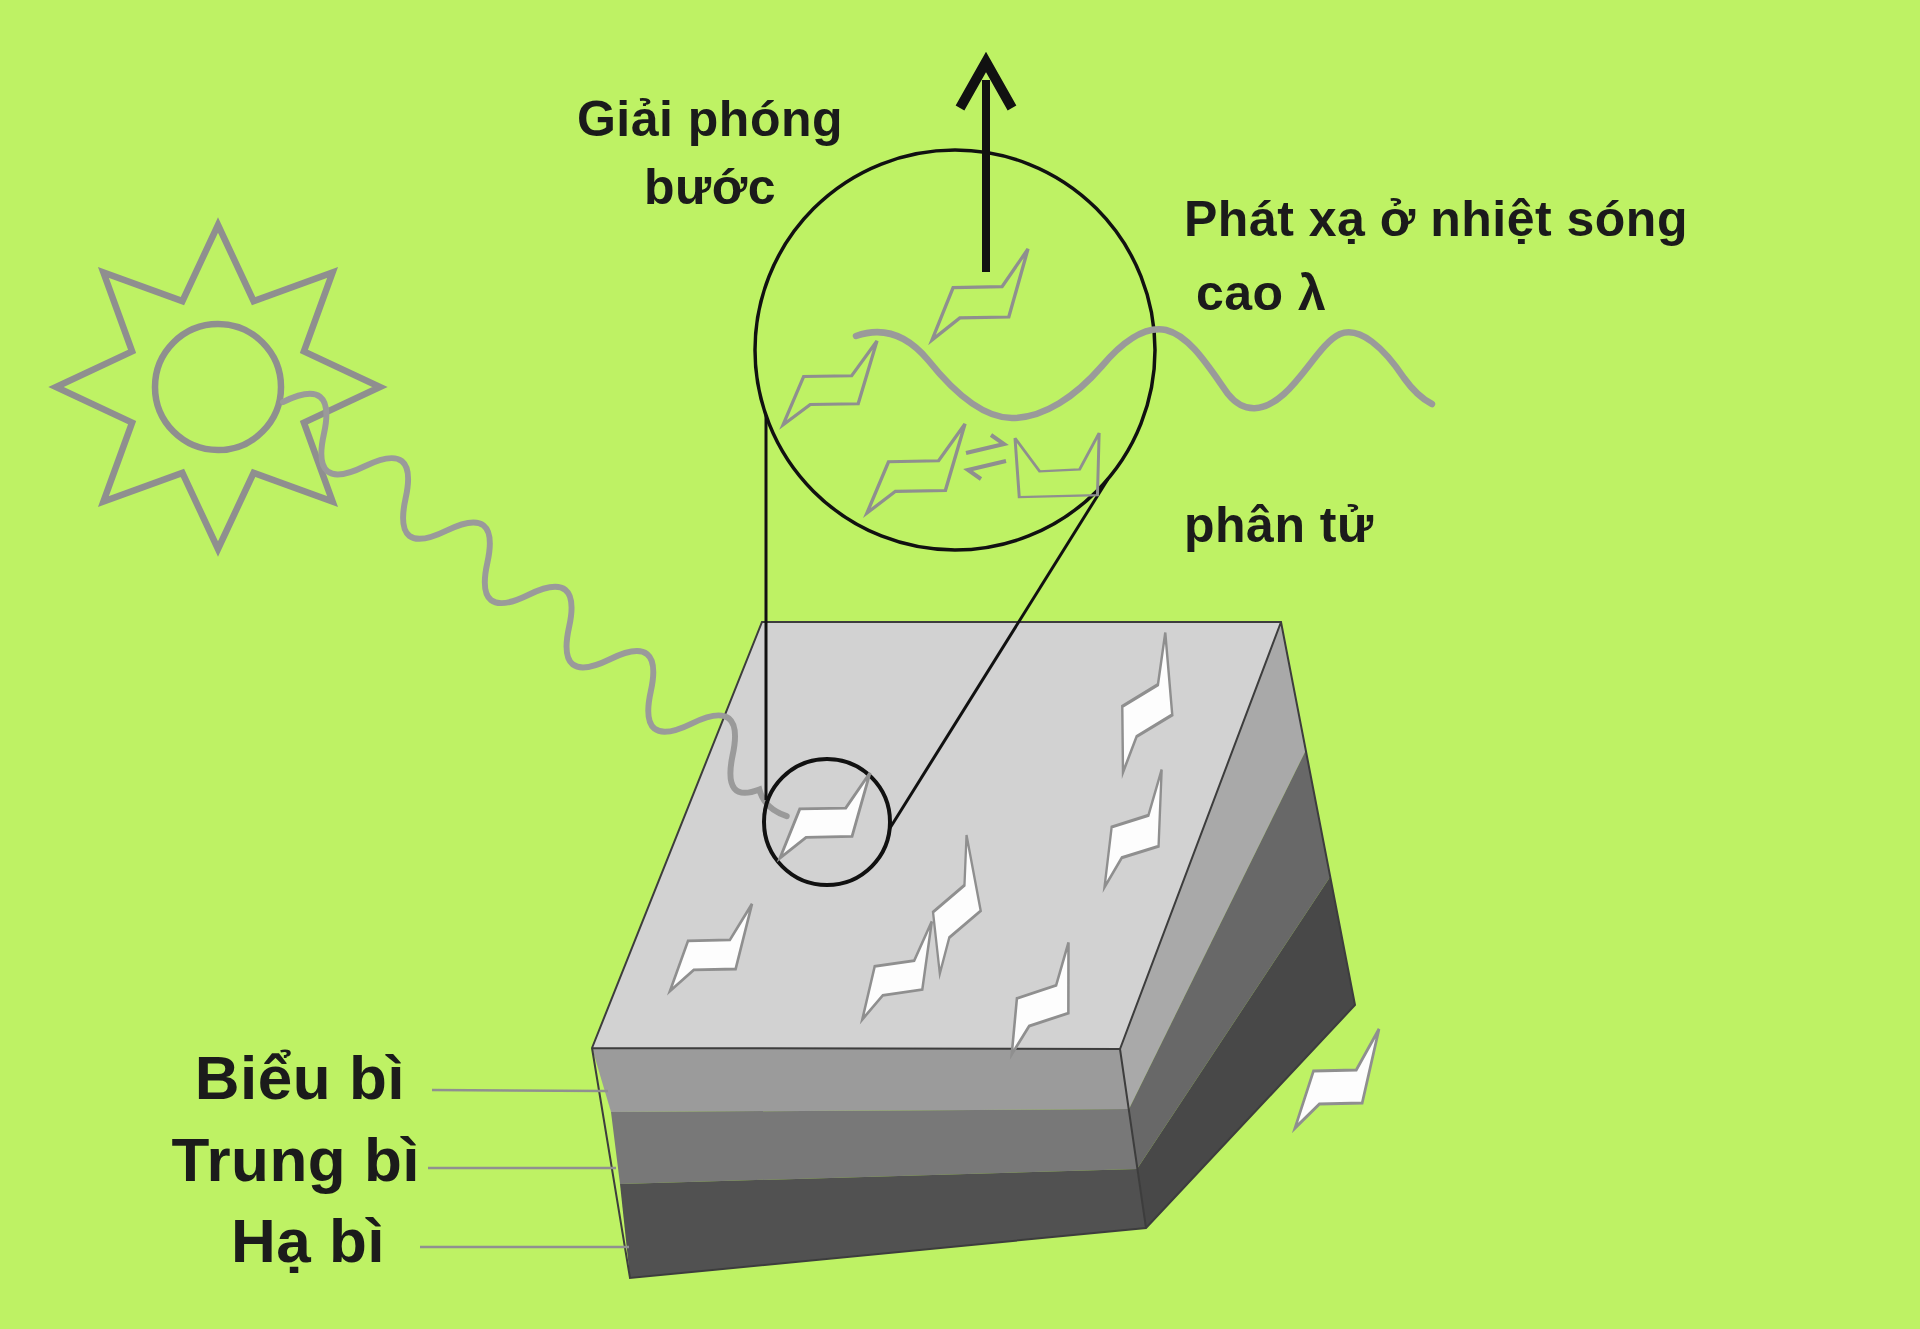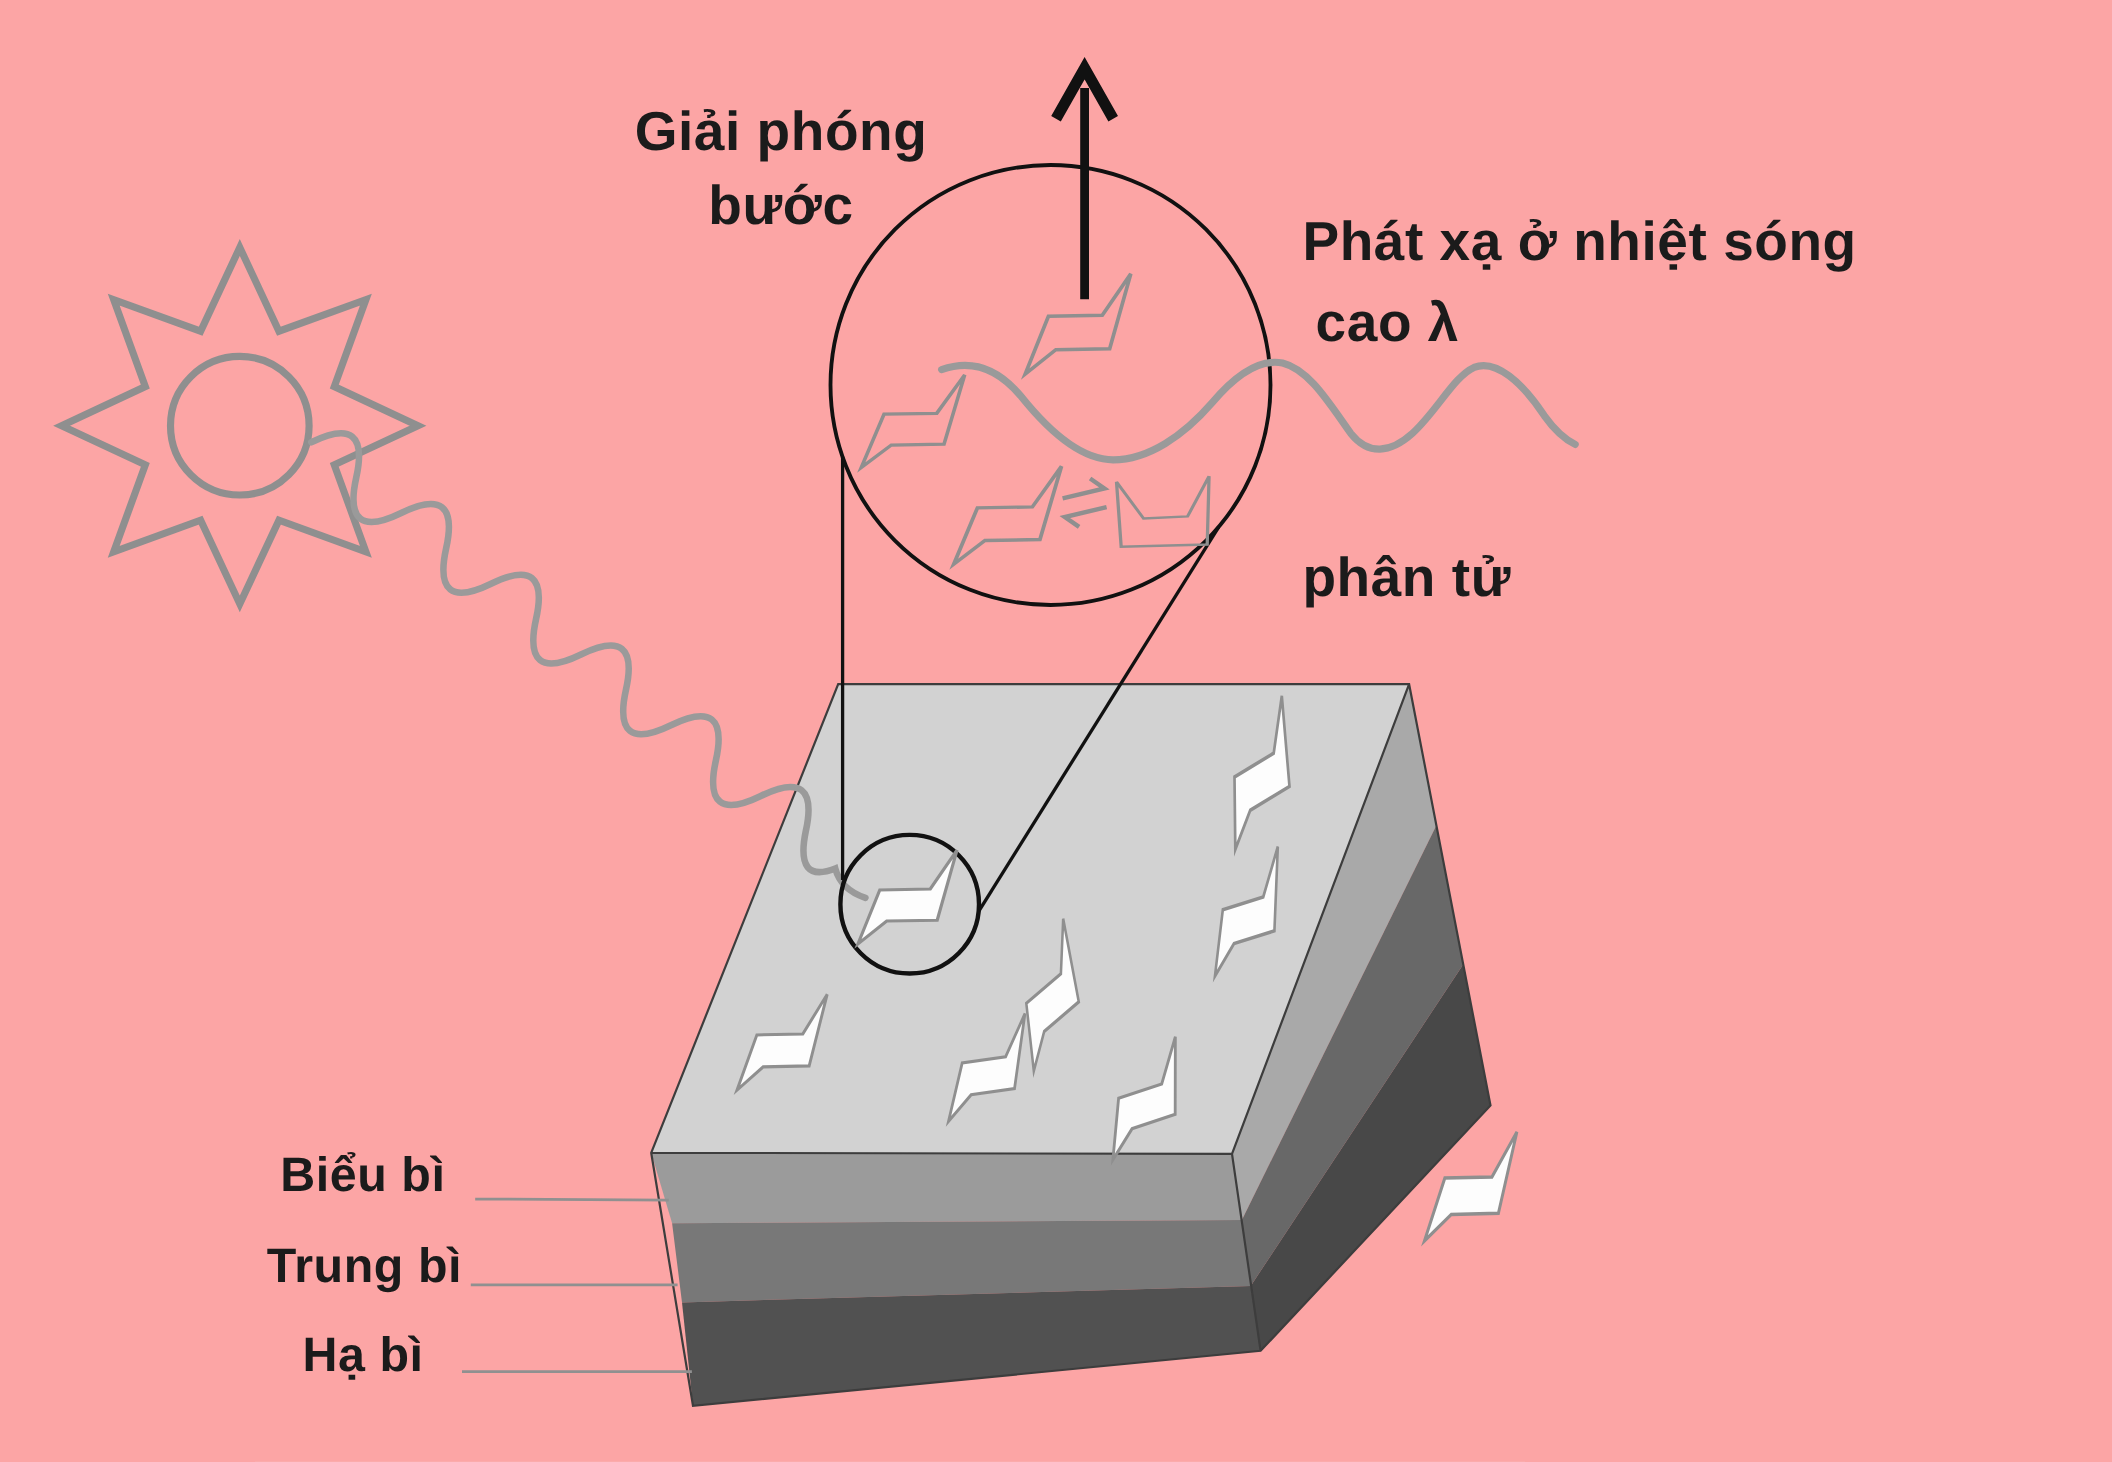--- a/index.html
+++ b/index.html
@@ -1,33 +1,33 @@
 <!DOCTYPE html>
 <html><head>
 <meta charset="utf-8">
 <style>
   html,body{margin:0;padding:0;background:#edebe6;}
   #stage{
     position:relative;
     width:1920px;height:1329px;
-    background:#fca5a5;
+    background:#bef264;
     font-family:"Liberation Sans","DejaVu Sans",sans-serif;
     color:#1b1b1b;
     overflow:hidden;
   }
   #drawing{position:absolute;left:0;top:0;}
   .txt{
     position:absolute;
     font-weight:600;
     color:#1b1b1b;
     white-space:nowrap;
     line-height:1.0;
   }
   .t50{font-size:50px;letter-spacing:.5px;}
-  .t46{font-size:44px;letter-spacing:.5px;}
+  .t46{font-size:62px;letter-spacing:.5px;}
   .center{text-align:center;}
   .right{text-align:right;}
 </style>
 </head>
 <body>
 
 <div id="stage">
 
   <svg id="drawing" width="1920" height="1329" viewBox="0 0 1920 1329">
     <defs>

